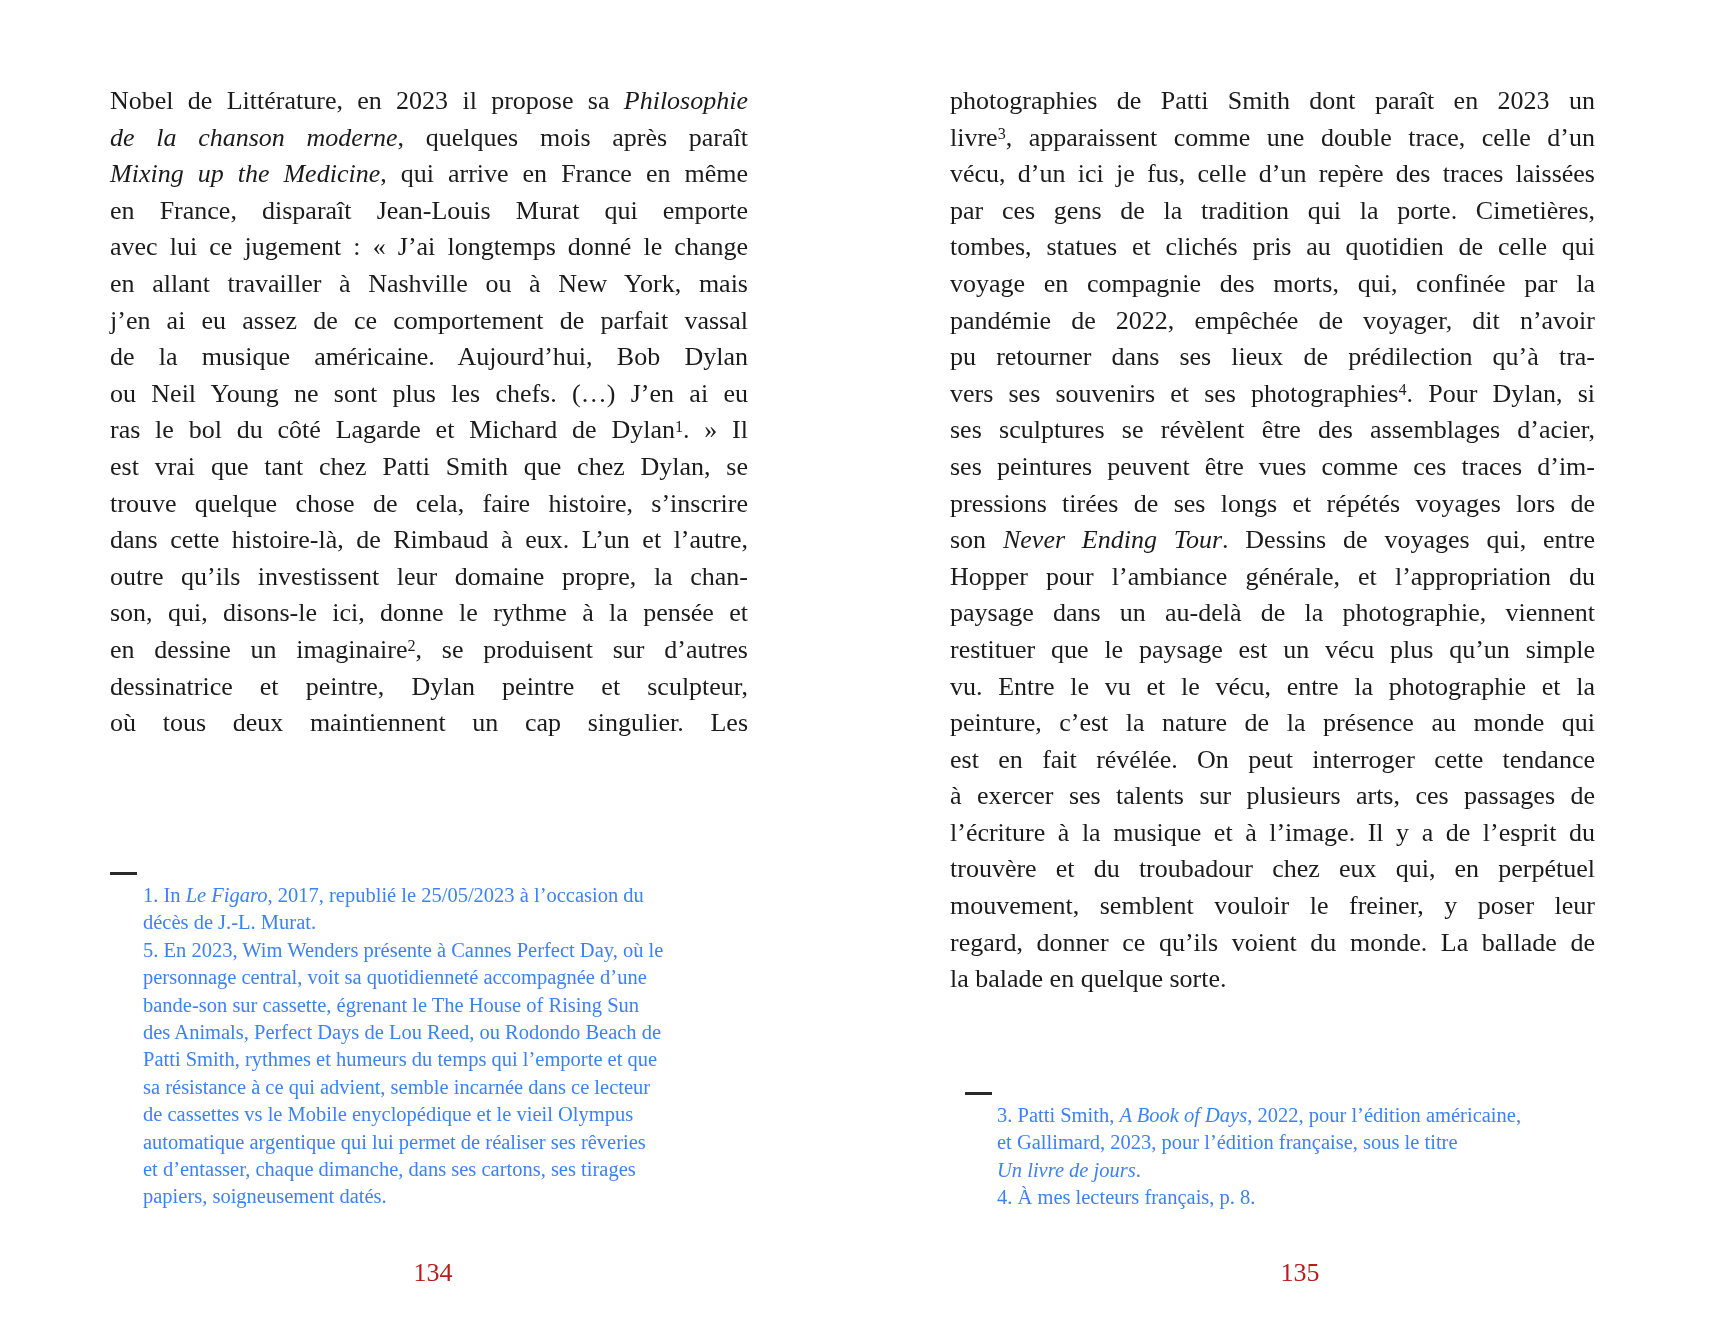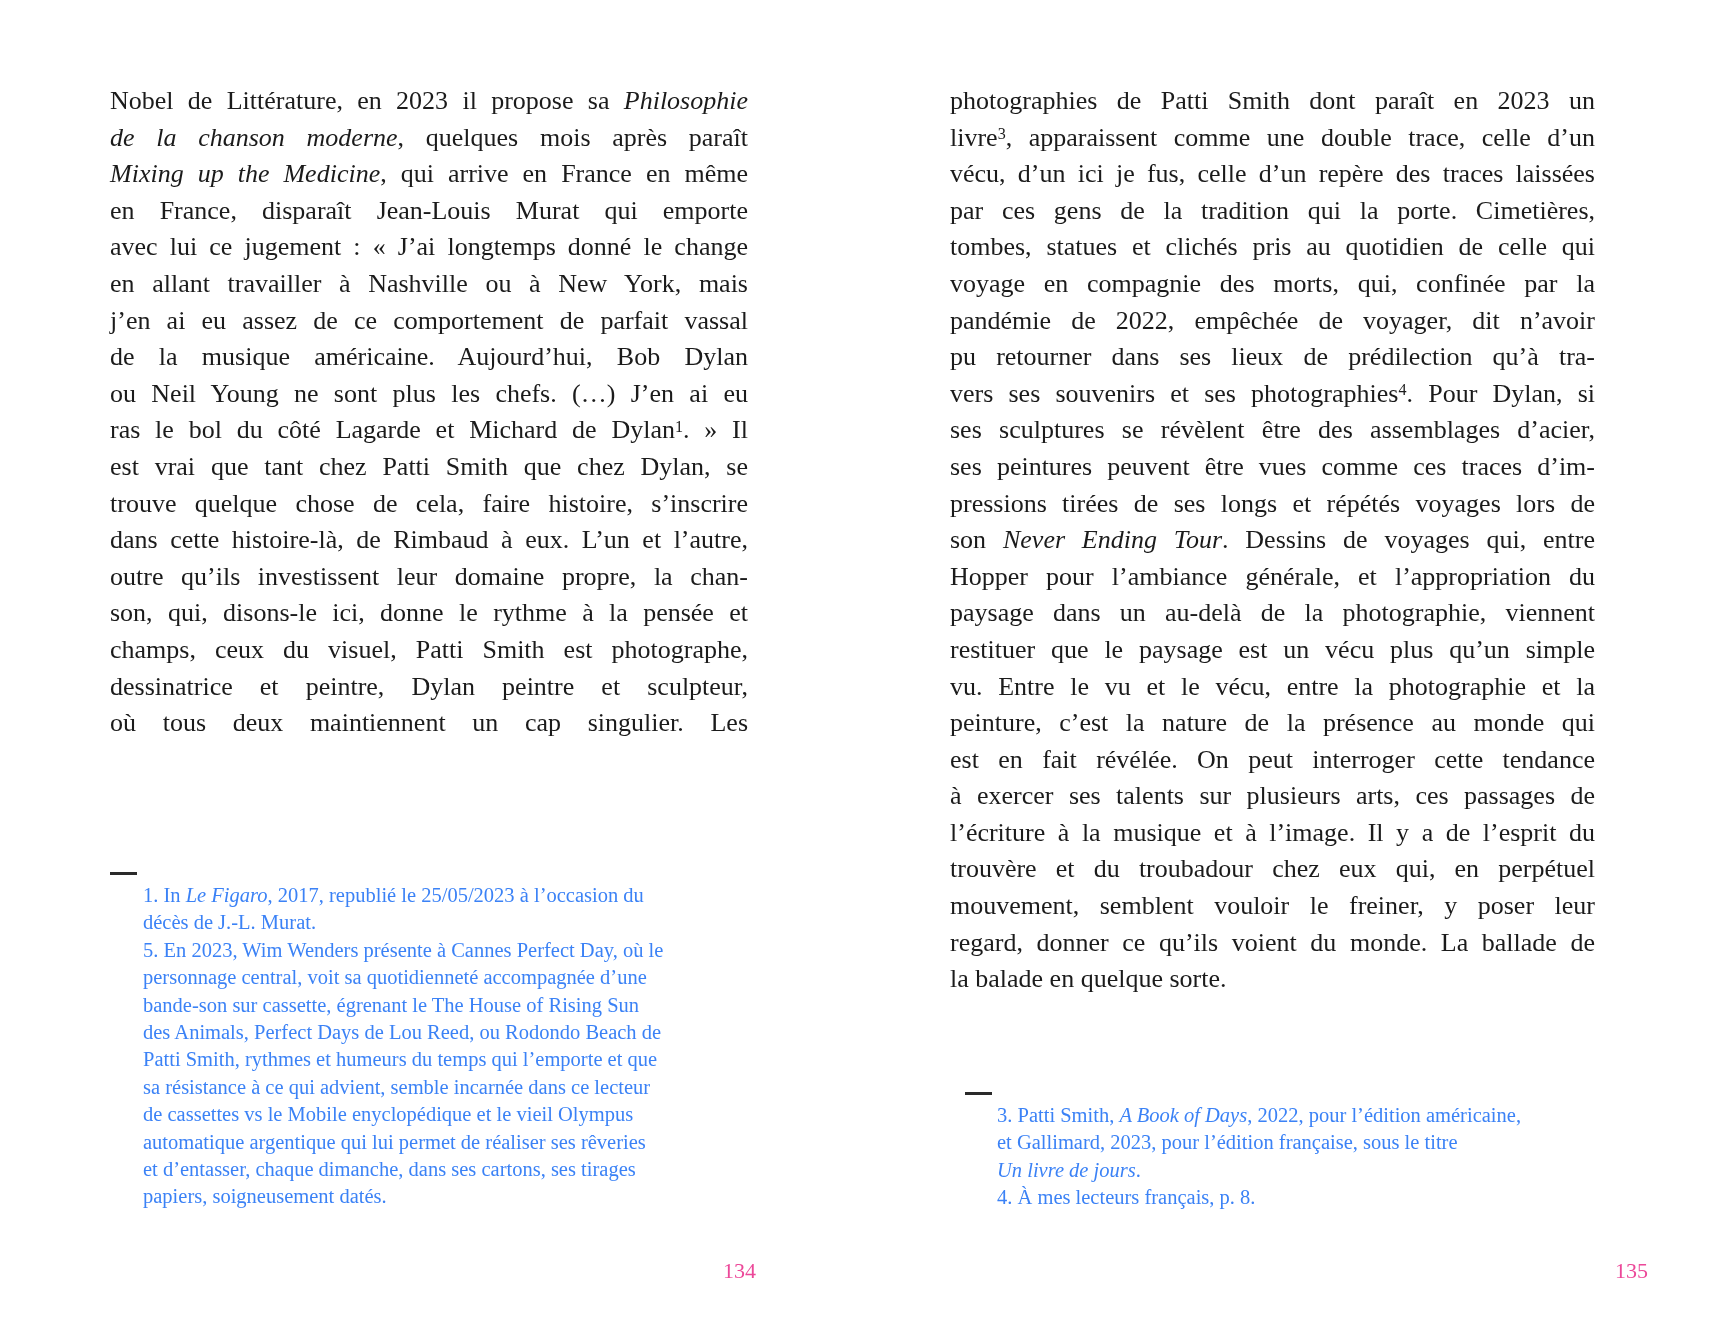--- a/index.html
+++ b/index.html
@@ -49,23 +49,23 @@
     color: #3b82f6;
   }
   .page-left .fns { left: 143px; top: 882px; width: 606px; }
   .page-right .fns { left: 997px; top: 1102px; width: 600px; }
   .fns .line {
     text-align: left;
     height: 27.4px;
   }
   .pgnum {
     position: absolute;
-    font-size: 22px;
-    text-align: right;
-    color: #ec4899;
+    font-size: 26px;
+    text-align: center;
+    color: #b91c1c;
   }
   .page-left .pgnum { left: 110px; top: 1258px; width: 646px; }
   .page-right .pgnum { left: 952px; top: 1258px; width: 696px; }
   em { font-style: italic; }
   sup {
     font-size: 0.62em;
     line-height: 0;
     vertical-align: baseline;
     position: relative;
     top: -0.42em;
@@ -86,21 +86,21 @@
         <div class="line"><span>en allant travailler à Nashville ou à New York, mais</span></div>
         <div class="line"><span>j’en ai eu assez de ce comportement de parfait vassal</span></div>
         <div class="line"><span>de la musique américaine. Aujourd’hui, Bob Dylan</span></div>
         <div class="line"><span>ou Neil Young ne sont plus les chefs. (…) J’en ai eu</span></div>
         <div class="line"><span>ras le bol du côté Lagarde et Michard de Dylan</span><sup>1</sup><span>. » Il</span></div>
         <div class="line"><span>est vrai que tant chez Patti Smith que chez Dylan, se</span></div>
         <div class="line"><span>trouve quelque chose de cela, faire histoire, s’inscrire</span></div>
         <div class="line"><span>dans cette histoire-là, de Rimbaud à eux. L’un et l’autre,</span></div>
         <div class="line"><span>outre qu’ils investissent leur domaine propre, la chan-</span></div>
         <div class="line"><span>son, qui, disons-le ici, donne le rythme à la pensée et</span></div>
-        <div class="line"><span>champs, ceux du visuel, Patti Smith est photographe,</span></div>
+        <div class="line"><span>en dessine un imaginaire</span><sup>2</sup><span>, se produisent sur d’autres</span></div>
         <div class="line"><span>dessinatrice et peintre, Dylan peintre et sculpteur,</span></div>
         <div class="line"><span>où tous deux maintiennent un cap singulier. Les</span></div>
       </div>
     <div class="fnsep"></div>
     <div class="fns">
         <div class="line"><span>1.  In </span><em>Le Figaro</em><span>, 2017, republié le 25/05/2023 à l’occasion du</span></div>
         <div class="line"><span>décès de J.-L. Murat.</span></div>
         <div class="line"><span>5. En 2023, Wim Wenders présente à Cannes Perfect Day, où le</span></div>
         <div class="line"><span>personnage central, voit sa quotidienneté accompagnée d’une</span></div>
         <div class="line"><span>bande-son sur cassette, égrenant le The House of Rising Sun</span></div>

